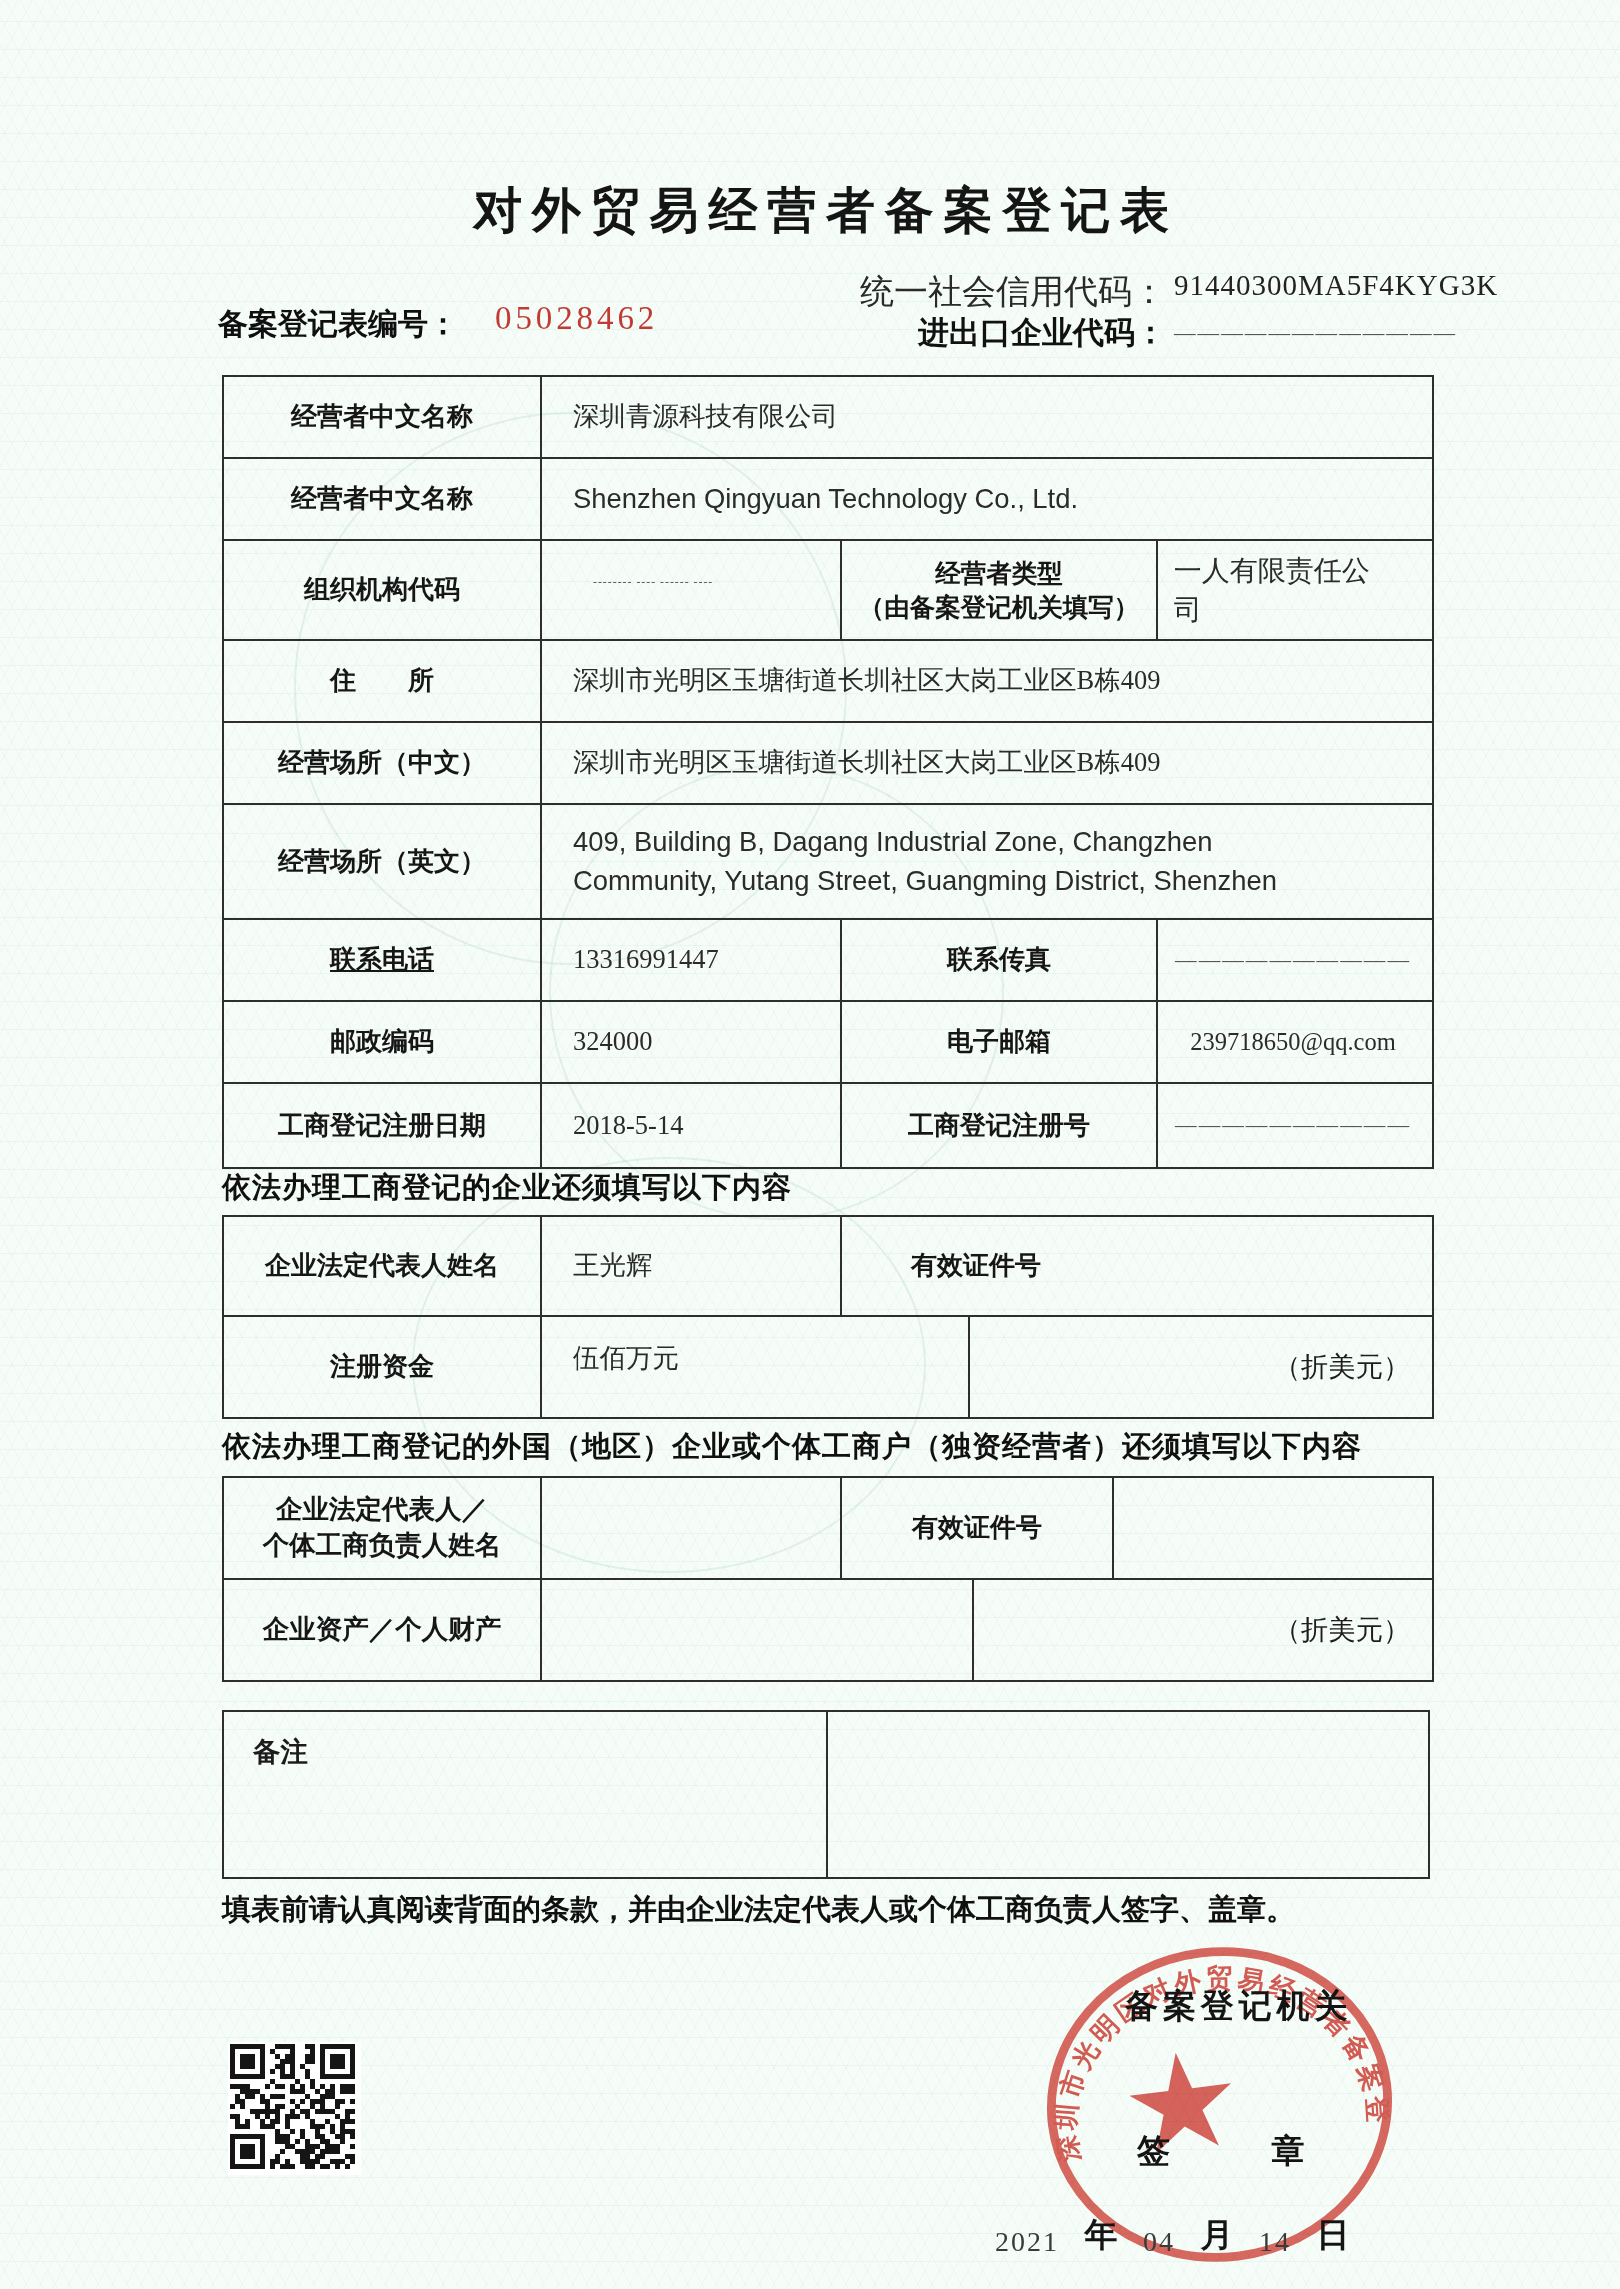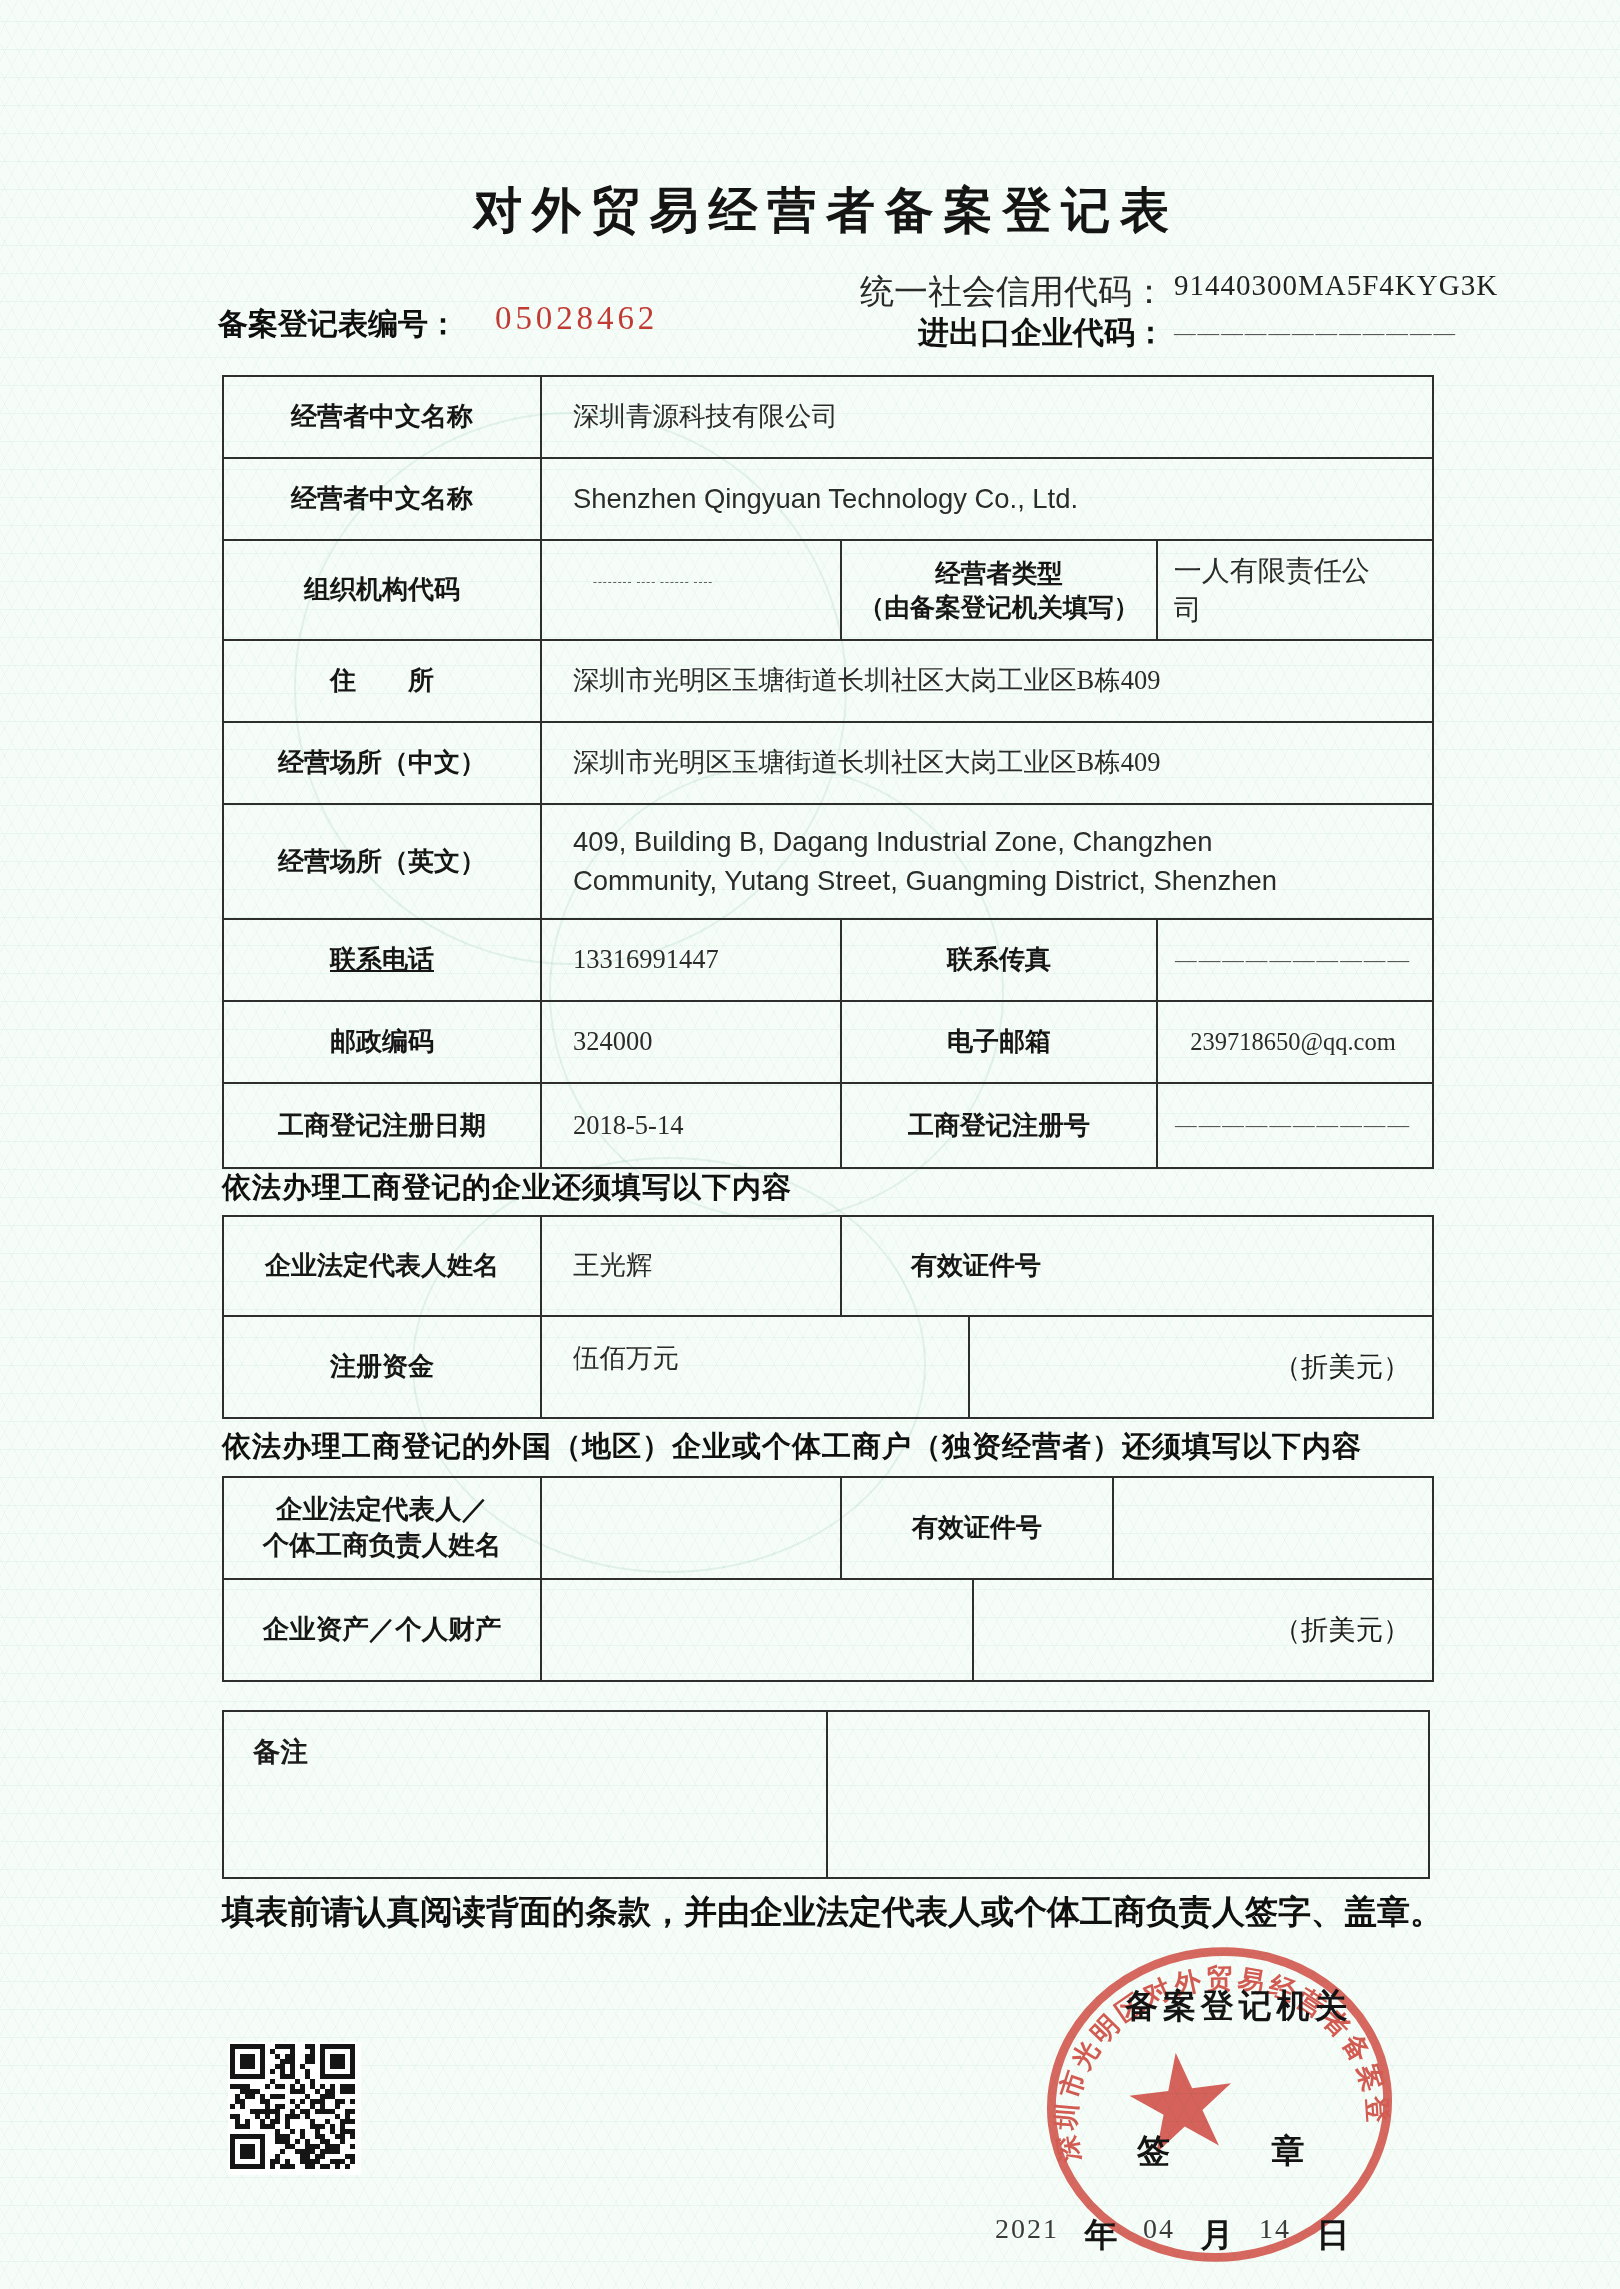--- a/index.html
+++ b/index.html
@@ -33,21 +33,21 @@
   .trow{display:flex;border-top:2px solid #2e2e2e;}
   .trow:first-child{border-top:none;}
   .td{box-sizing:border-box;border-left:2px solid #2e2e2e;display:flex;align-items:center;}
   .td:first-child{border-left:none;}
   .lbl{justify-content:center;text-align:center;font-size:26px;font-weight:bold;color:#161616;line-height:1.35;}
   .val{font-family:"Liberation Serif", serif;font-size:26.5px;color:#2b2b2b;padding-left:31px;line-height:1.5;}
   .val-sans{font-family:"Liberation Sans", sans-serif;font-size:27.4px;color:#2b2b2b;padding-left:31px;line-height:1.4;}
   .val-center{justify-content:center;padding-left:0;}
   .note-right{justify-content:flex-end;padding-right:17.6px;font-size:27.4px;color:#1d1d1d;font-weight:normal;font-family:"Liberation Sans",sans-serif;}
   .heading{font-size:29px;font-weight:bold;color:#101010;letter-spacing:1px;}
-  .footer-note{font-size:33px;font-weight:bold;color:#101010;font-family:Liberation Serif, serif;}
+  .footer-note{font-size:29px;font-weight:bold;color:#101010;font-family:Liberation Serif, serif;}
   .remark-box{position:absolute;border:2px solid #2e2e2e;}
   .remark-div{position:absolute;top:0;bottom:0;width:2px;background:#2e2e2e;}
   .remark-label{position:absolute;left:29px;top:21.6px;font-size:27.4px;font-weight:bold;}
 
   .stamp-black{font-size:33px;font-weight:bold;color:#141414;letter-spacing:4.9px;}
   .date-num{font-family:"Liberation Serif", serif;font-size:28px;color:#3a3a3a;letter-spacing:2px;}
   .date-unit{font-size:33px;font-weight:bold;color:#141414;}
   .seal{position:absolute;left:1037px;top:1943px;width:365px;height:323px;
         transform:rotate(-7deg);mix-blend-mode:multiply;opacity:.88;}
   .qr{position:absolute;left:228px;top:2042px;width:129px;height:129px;background:#fff;padding:2px;}
@@ -398,21 +398,21 @@
     <path id="sealArc" d="M 38 206 A 150 138 0 1 1 334 206" fill="none"></path>
     <text fill="#d6453c" font-size="27" font-weight="bold" letter-spacing="4" font-family="Liberation Sans, sans-serif">
       <textPath href="#sealArc" startOffset="2">深圳市光明区对外贸易经营者备案登记专用章</textPath>
     </text>
     <polygon fill="#d6453c" opacity="0.95" points="148,107 160.3,145 200.3,145 168,168.5 180.3,206.5 148,183 115.7,206.5 128,168.5 95.7,145 135.7,145"></polygon>
   </svg>
 
   <div class="abs stamp-black" style="left:1125px;top:1984px;">备案登记机关</div>
   <div class="abs stamp-black" style="left:1137px;top:2129px;letter-spacing:11.8px;">签　　章</div>
 
-  <div class="abs" style="left:995px;top:2213px;display:flex;align-items:flex-start;gap:25.5px;">
+  <div class="abs" style="left:995px;top:2213px;display:flex;align-items:flex-end;gap:25.5px;">
     <span class="date-num">2021</span>
     <span class="date-unit">年</span>
     <span class="date-num">04</span>
     <span class="date-unit">月</span>
     <span class="date-num">14</span>
     <span class="date-unit">日</span>
   </div>
 
 </div>
 

